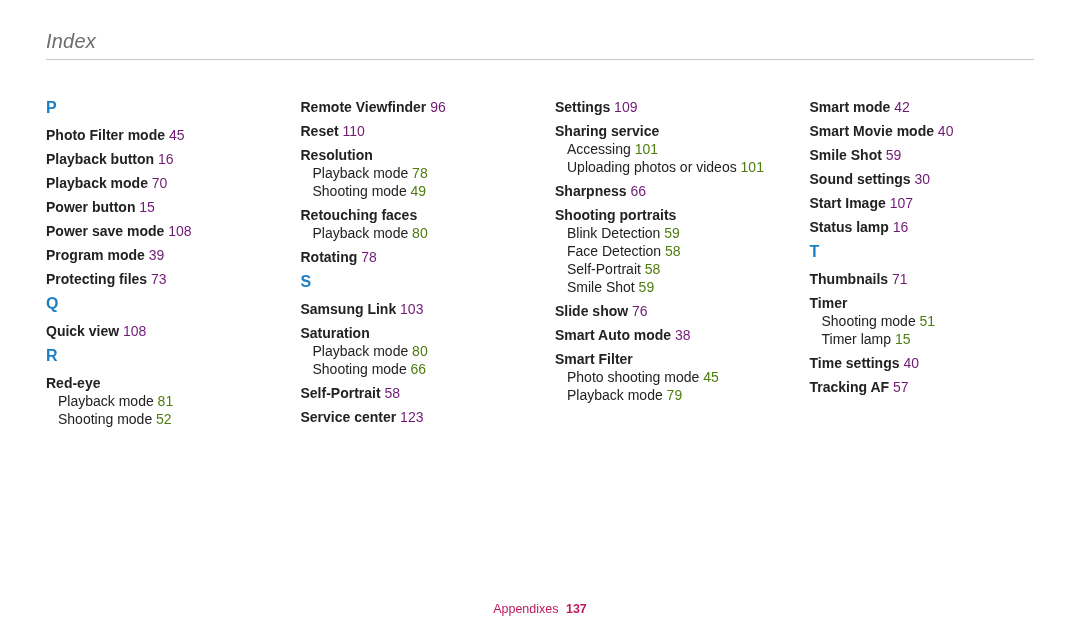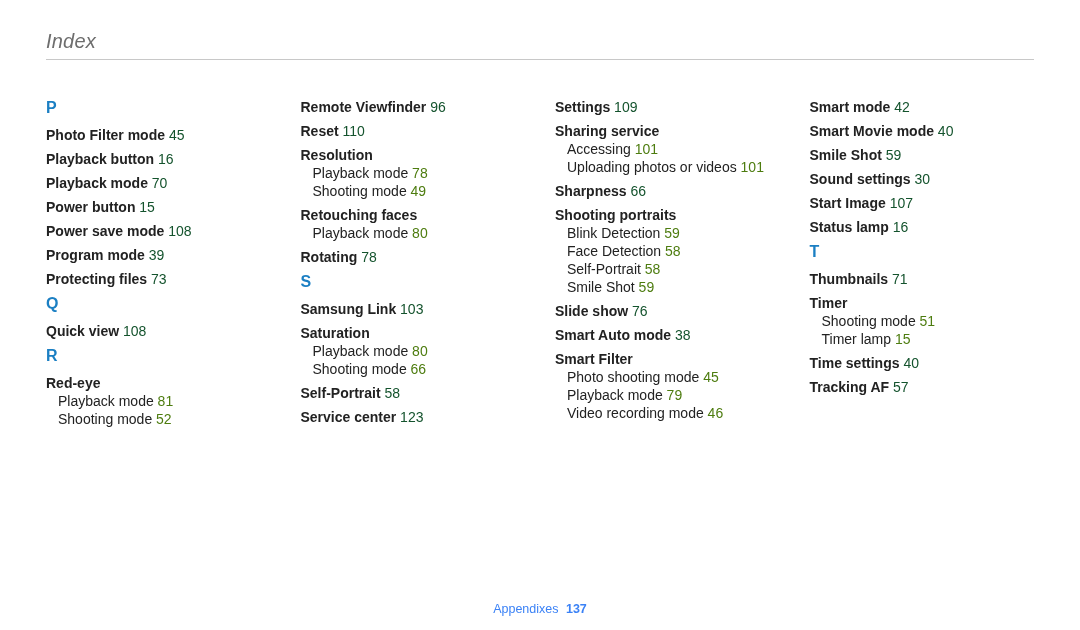--- a/index.html
+++ b/index.html
@@ -53,37 +53,37 @@
   margin: 0 0 10px 0;
 }
 .entry.noSubs {
   margin-bottom: 10px;
 }
 .topic {
   font-weight: 700;
 }
 .pages {
   font-weight: 400;
-  color: #14532d;
+  color: #701a75;
 }
 .sub {
   font-weight: 400;
   margin: 4px 0 0 12px;
 }
 .sub .pages {
   color: #4d7c0f;
 }
 .footer {
   position: absolute;
   bottom: 14px;
   left: 0;
   width: 1080px;
   text-align: center;
   font-size: 12.5px;
-  color: #3b82f6;
+  color: #be185d;
 }
 .footer .fnum {
   font-weight: 700;
   margin-left: 4px;
 }
 </style>
 </head>
 <body>
 <div class="page">
   <div class="header-title">Index</div>
@@ -114,21 +114,21 @@
         <div class="entry noSubs"><span class="topic">Self-Portrait</span><span class="pages">  58</span></div>
         <div class="entry noSubs"><span class="topic">Service center</span><span class="pages">  123</span></div>
       </div>
       <div class="col">
         <div class="entry noSubs"><span class="topic">Settings</span><span class="pages">  109</span></div>
         <div class="entry"><span class="topic">Sharing service</span><div class="sub"><span>Accessing</span><span class="pages">  101</span></div><div class="sub"><span>Uploading photos or videos</span><span class="pages">  101</span></div></div>
         <div class="entry noSubs"><span class="topic">Sharpness</span><span class="pages">  66</span></div>
         <div class="entry"><span class="topic">Shooting portraits</span><div class="sub"><span>Blink Detection</span><span class="pages">  59</span></div><div class="sub"><span>Face Detection</span><span class="pages">  58</span></div><div class="sub"><span>Self-Portrait</span><span class="pages">  58</span></div><div class="sub"><span>Smile Shot</span><span class="pages">  59</span></div></div>
         <div class="entry noSubs"><span class="topic">Slide show</span><span class="pages">  76</span></div>
         <div class="entry noSubs"><span class="topic">Smart Auto mode</span><span class="pages">  38</span></div>
-        <div class="entry"><span class="topic">Smart Filter</span><div class="sub"><span>Photo shooting mode</span><span class="pages">  45</span></div><div class="sub"><span>Playback mode</span><span class="pages">  79</span></div><div class="sub"><span>Video recording mode</span><span class="pages">  46</span></div></div>
+        <div class="entry"><span class="topic">Smart Filter</span><div class="sub"><span>Photo shooting mode</span><span class="pages">  45</span></div><div class="sub"><span>Playback mode</span><span class="pages">  79</span></div></div>
       </div>
       <div class="col">
         <div class="entry noSubs"><span class="topic">Smart mode</span><span class="pages">  42</span></div>
         <div class="entry noSubs"><span class="topic">Smart Movie mode</span><span class="pages">  40</span></div>
         <div class="entry noSubs"><span class="topic">Smile Shot</span><span class="pages">  59</span></div>
         <div class="entry noSubs"><span class="topic">Sound settings</span><span class="pages">  30</span></div>
         <div class="entry noSubs"><span class="topic">Start Image</span><span class="pages">  107</span></div>
         <div class="entry noSubs"><span class="topic">Status lamp</span><span class="pages">  16</span></div>
         <div class="letter">T</div>
         <div class="entry noSubs"><span class="topic">Thumbnails</span><span class="pages">  71</span></div>

